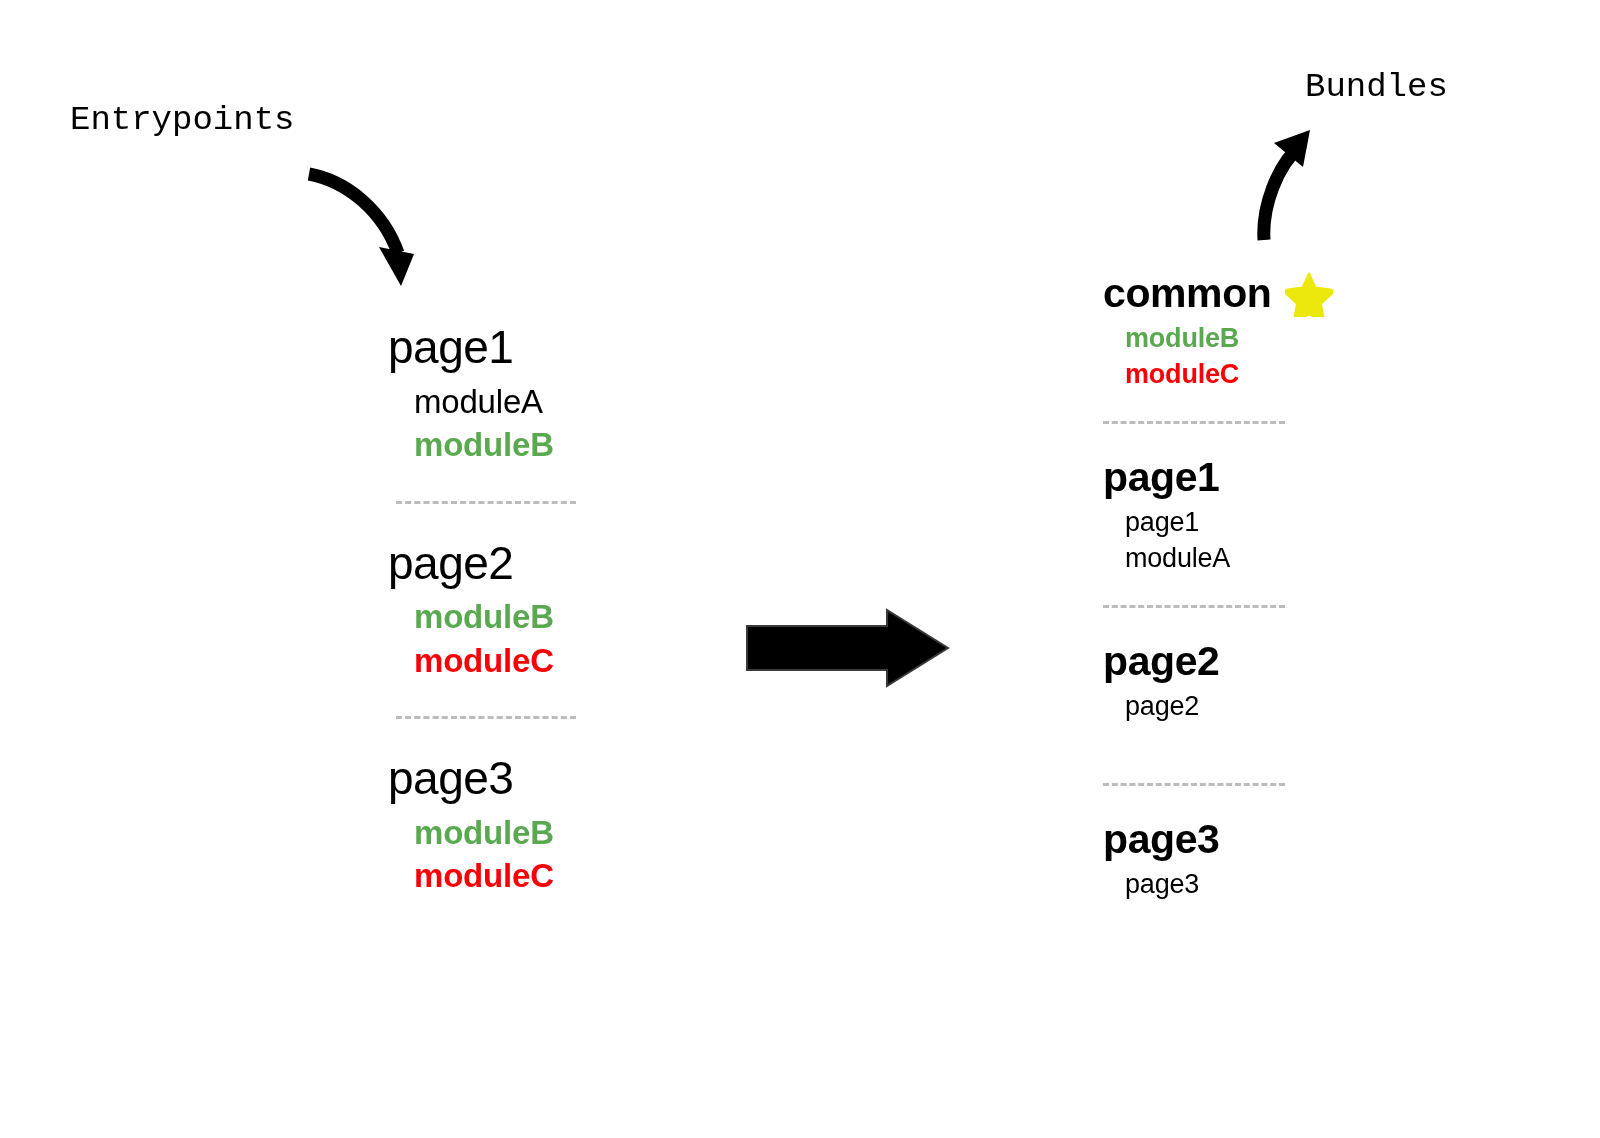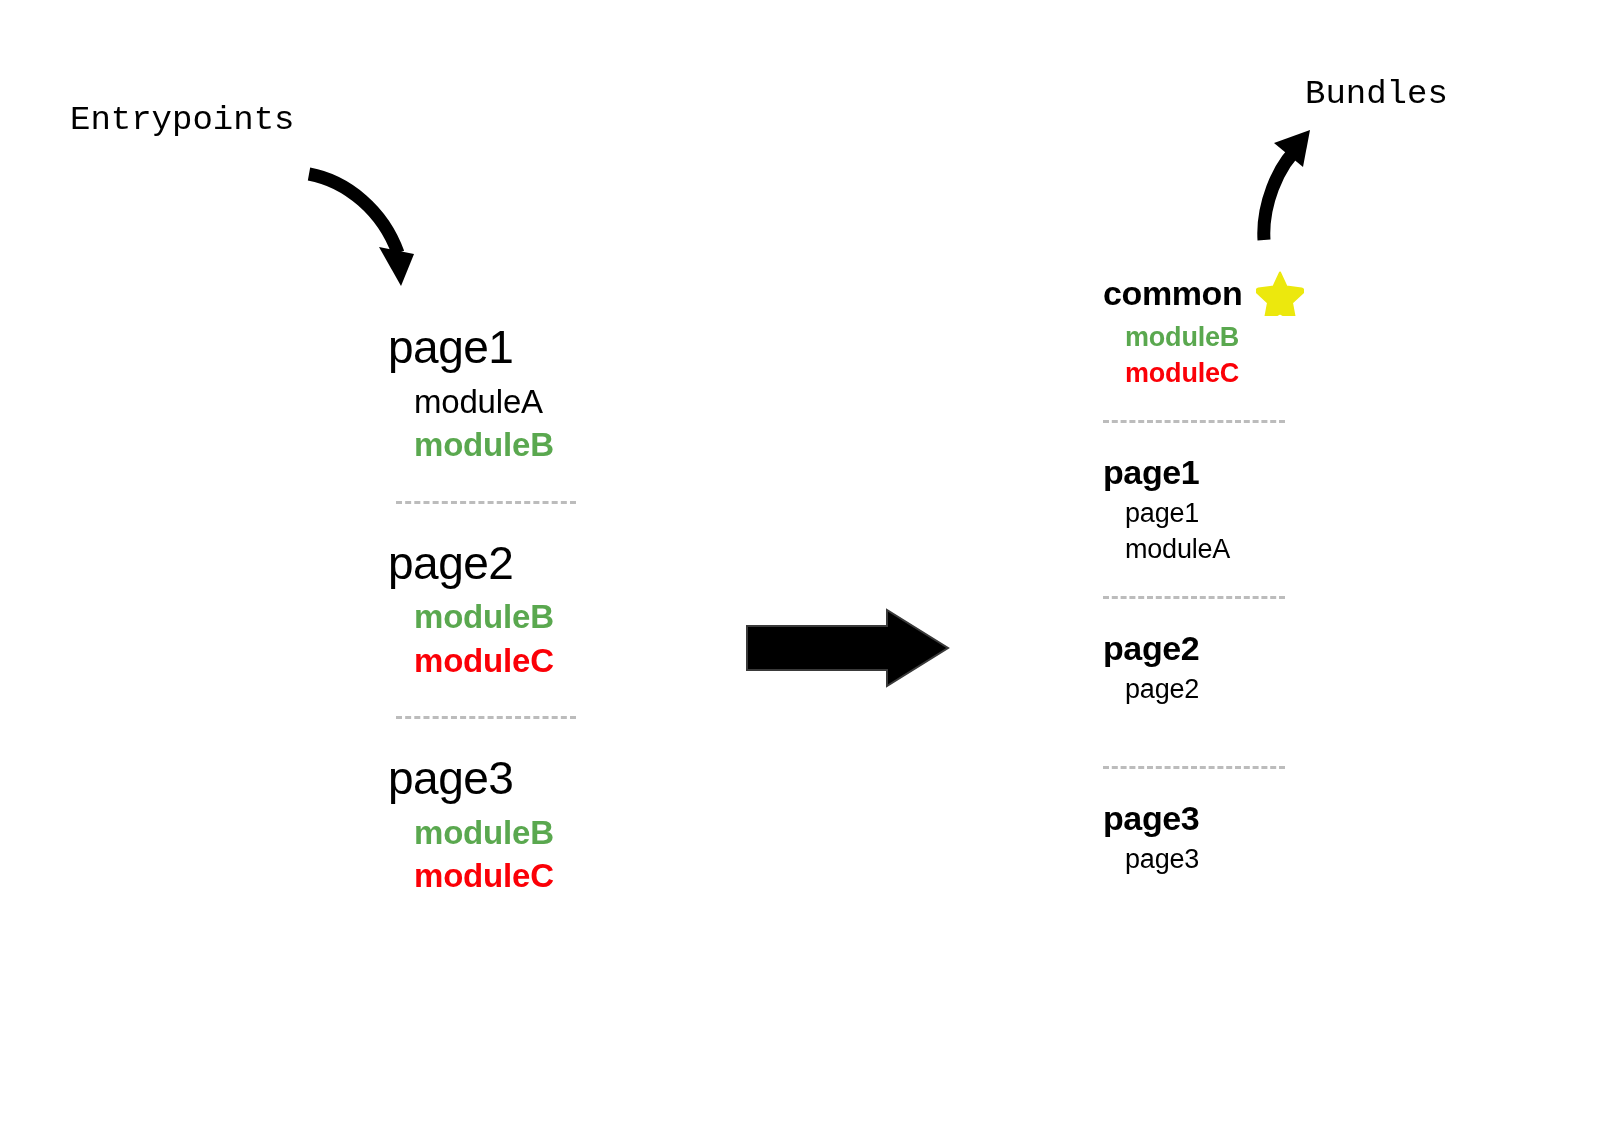--- a/index.html
+++ b/index.html
@@ -55,21 +55,21 @@
     border-top: 3px dashed #bcbcbc;
     width: 180px;
     margin-left: 8px;
   }
   .spacer-a { height: 34px; }
   .spacer-b { height: 34px; }
 
   
   .bundle-col { position: absolute; left: 1103px; top: 270px; width: 400px; }
   .bundle-title {
-    font-size: 34px;
+    font-size: 41px;
     font-weight: 700;
     color: #000000;
     letter-spacing: -0.4px;
     display: flex;
     align-items: center;
   }
   .bundle-items { padding-left: 22px; margin-top: 4px; }
   .bundle-item {
     font-size: 27px;
     line-height: 1.33;
@@ -137,21 +137,21 @@
         <div class="entry-module m-green">moduleB</div>
         <div class="entry-module m-red">moduleC</div>
       </div>
     </div>
   </div>
 
   <svg class="arrow-svg" style="left:745px; top:608px; width:205px; height:80px;" viewBox="0 0 205 80">
     <path d="M 2 18 L 142 18 L 142 2 L 203 40 L 142 78 L 142 62 L 2 62 Z" fill="#000000" stroke="#3a3a3a" stroke-width="2"></path>
   </svg>
 
-  <div class="abs callout" style="left:1305px; top:68px;margin-top:7px;">Bundles</div>
+  <div class="abs callout" style="left:1305px; top:68px;">Bundles</div>
 
   <svg class="arrow-svg" style="left:1232px; top:126px; width:90px; height:120px;" viewBox="0 0 90 120">
     <path d="M 32 114 C 30 82, 44 40, 70 18" stroke="#000000" stroke-width="13" fill="none" stroke-linecap="butt"></path>
     <path d="M 42 17 L 78 4 L 71 41 Z" fill="#000000"></path>
   </svg>
 
   <div class="bundle-col">
 
     <div>
       <div class="bundle-title">

